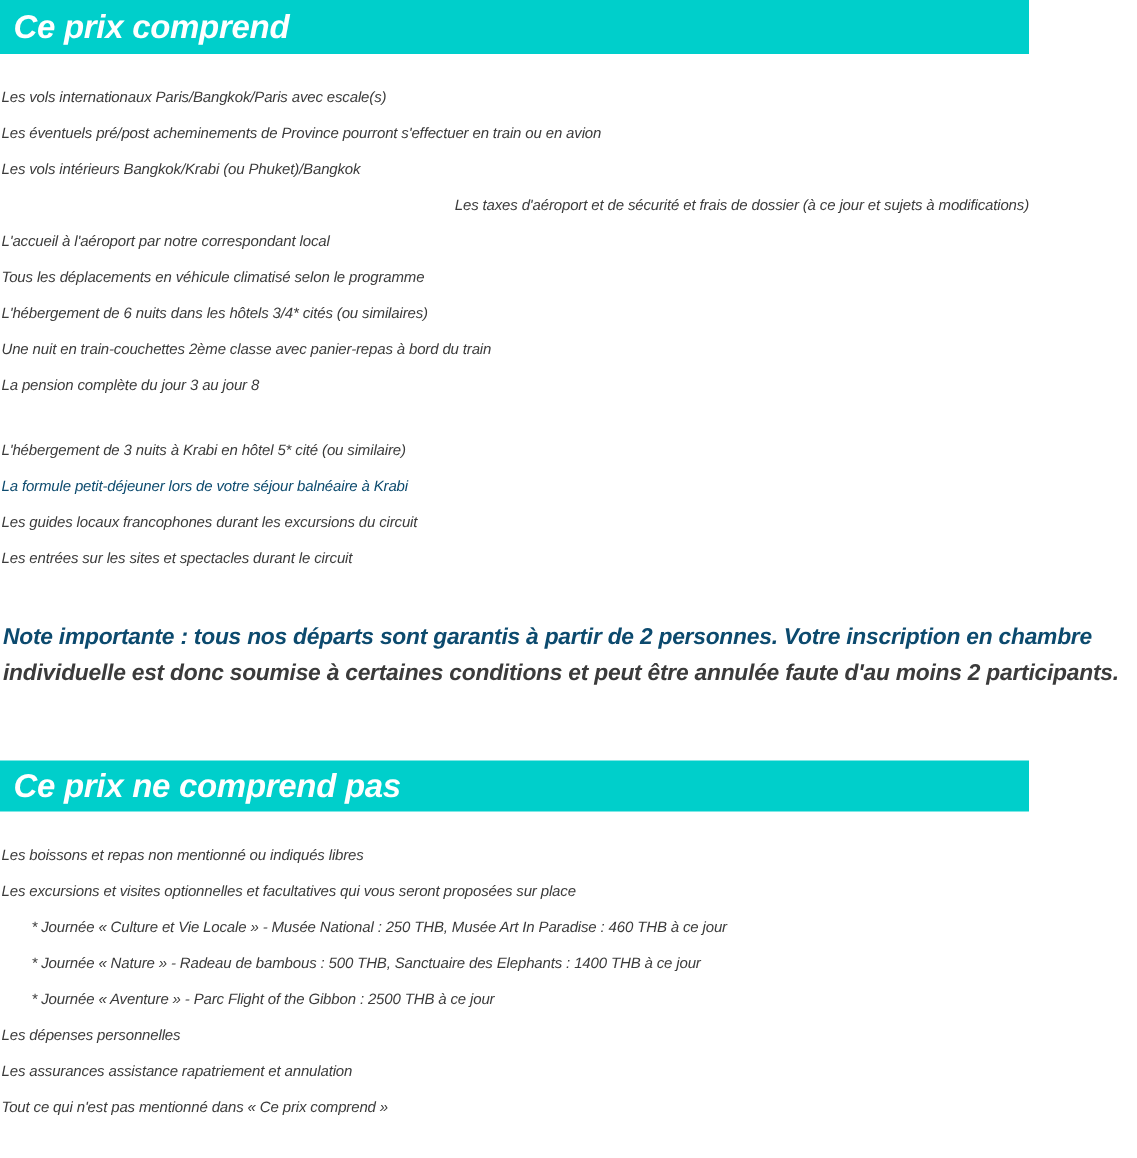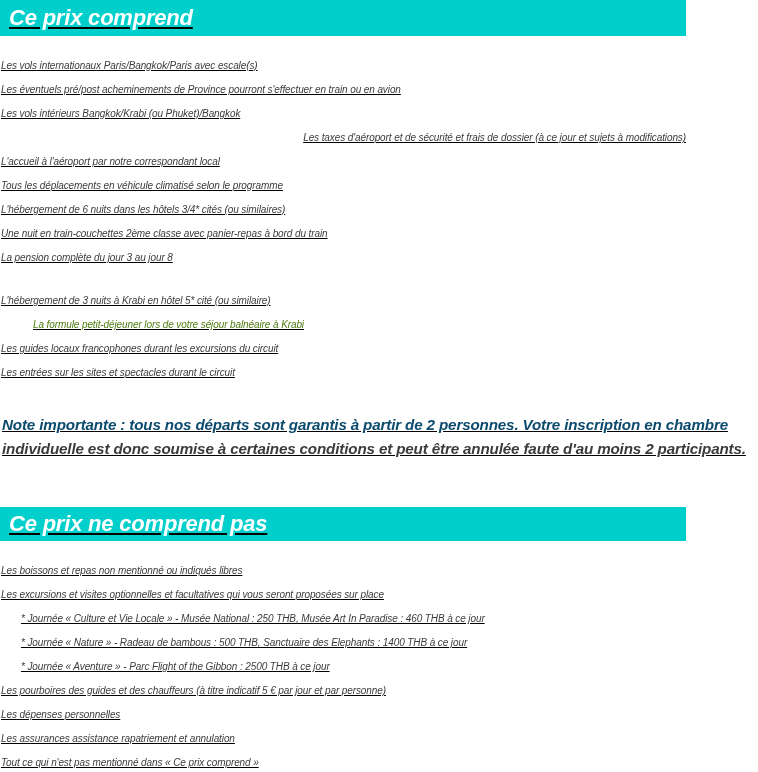--- a/index.html
+++ b/index.html
@@ -13,21 +13,20 @@
     background: #ffffff;
     font-family: "Liberation Sans", "DejaVu Sans", sans-serif;
     overflow: hidden;
   }
 
   .page {
     position: relative;
     width: 686px;
     height: 772px;
     background: #ffffff;
-    text-decoration: underline;
   }
 
   
   .section-header {
     background: #00cfcb;
     width: 100%;
     box-sizing: border-box;
     display: flex;
     align-items: center;
   }
@@ -103,21 +102,21 @@
       <div class="list-line" style="color: rgb(59, 59, 59);">Les vols internationaux Paris/Bangkok/Paris avec escale(s)</div>
       <div class="list-line" style="color: rgb(59, 59, 59);">Les éventuels pré/post acheminements de Province pourront s'effectuer en train ou en avion</div>
       <div class="list-line" style="color: rgb(59, 59, 59);">Les vols intérieurs Bangkok/Krabi (ou Phuket)/Bangkok</div>
       <div class="list-line" style="color: rgb(59, 59, 59); text-align: right;">Les taxes d'aéroport et de sécurité et frais de dossier (à ce jour et sujets à modifications)</div>
       <div class="list-line" style="color: rgb(59, 59, 59);">L'accueil à l'aéroport par notre correspondant local</div>
       <div class="list-line" style="color: rgb(59, 59, 59);">Tous les déplacements en véhicule climatisé selon le programme</div>
       <div class="list-line" style="color: rgb(59, 59, 59);">L'hébergement de 6 nuits dans les hôtels 3/4* cités (ou similaires)</div>
       <div class="list-line" style="color: rgb(59, 59, 59);">Une nuit en train-couchettes 2ème classe avec panier-repas à bord du train</div>
       <div class="list-line" style="color: rgb(59, 59, 59);">La pension complète du jour 3 au jour 8</div>
       <div class="list-line" style="color: rgb(59, 59, 59); margin-top: 19px;">L'hébergement de 3 nuits à Krabi en hôtel 5* cité (ou similaire)</div>
-      <div class="list-line" style="color: #4d7c0f; margin-left: 32px;">La formule petit-déjeuner lors de votre séjour balnéaire à Krabi</div>
+      <div class="list-line" style="color: #0c4a6e;">La formule petit-déjeuner lors de votre séjour balnéaire à Krabi</div>
       <div class="list-line" style="color: rgb(59, 59, 59);">Les guides locaux francophones durant les excursions du circuit</div>
       <div class="list-line" style="color: rgb(59, 59, 59);">Les entrées sur les sites et spectacles durant le circuit</div>
     </div>
 
   <div class="spacer-after-included-list"></div>
 
   <div class="note-block">
     <div class="note-line" style="color: #0c4a6e;">Note importante : tous nos départs sont garantis à partir de 2 personnes. Votre inscription en chambre</div>
     <div class="note-line" style="color: rgb(59, 59, 59);">individuelle est donc soumise à certaines conditions et peut être annulée faute d'au moins 2 participants.</div>
   </div>
@@ -129,19 +128,18 @@
   </div>
 
   <div class="spacer-after-header-excluded"></div>
 
   <div class="list-block" id="excluded-list">
       <div class="list-line" style="color: rgb(59, 59, 59);">Les boissons et repas non mentionné ou indiqués libres</div>
       <div class="list-line" style="color: rgb(59, 59, 59);">Les excursions et visites optionnelles et facultatives qui vous seront proposées sur place</div>
       <div class="list-line indented" style="color: rgb(59, 59, 59);">* Journée « Culture et Vie Locale » - Musée National : 250 THB, Musée Art In Paradise : 460 THB à ce jour</div>
       <div class="list-line indented" style="color: rgb(59, 59, 59);">* Journée « Nature » - Radeau de bambous : 500 THB, Sanctuaire des Elephants : 1400 THB à ce jour</div>
       <div class="list-line indented" style="color: rgb(59, 59, 59);">* Journée « Aventure » - Parc Flight of the Gibbon : 2500 THB à ce jour</div>
-      <div class="list-line" style="color: rgb(59, 59, 59);">Les pourboires des guides et des chauffeurs (à titre indicatif 5 € par jour et par personne)</div>
       <div class="list-line" style="color: rgb(59, 59, 59);">Les dépenses personnelles</div>
       <div class="list-line" style="color: rgb(59, 59, 59);">Les assurances assistance rapatriement et annulation</div>
       <div class="list-line" style="color: rgb(59, 59, 59);">Tout ce qui n'est pas mentionné dans « Ce prix comprend »</div>
     </div>
 
 </div>
 
 </body></html>

